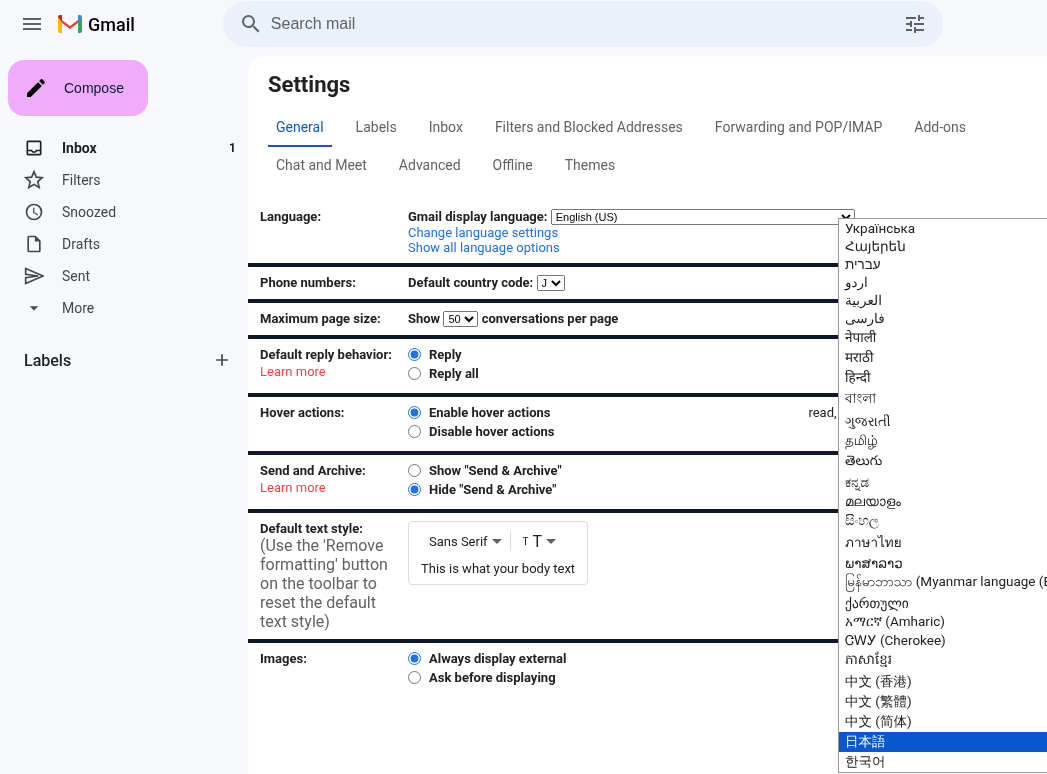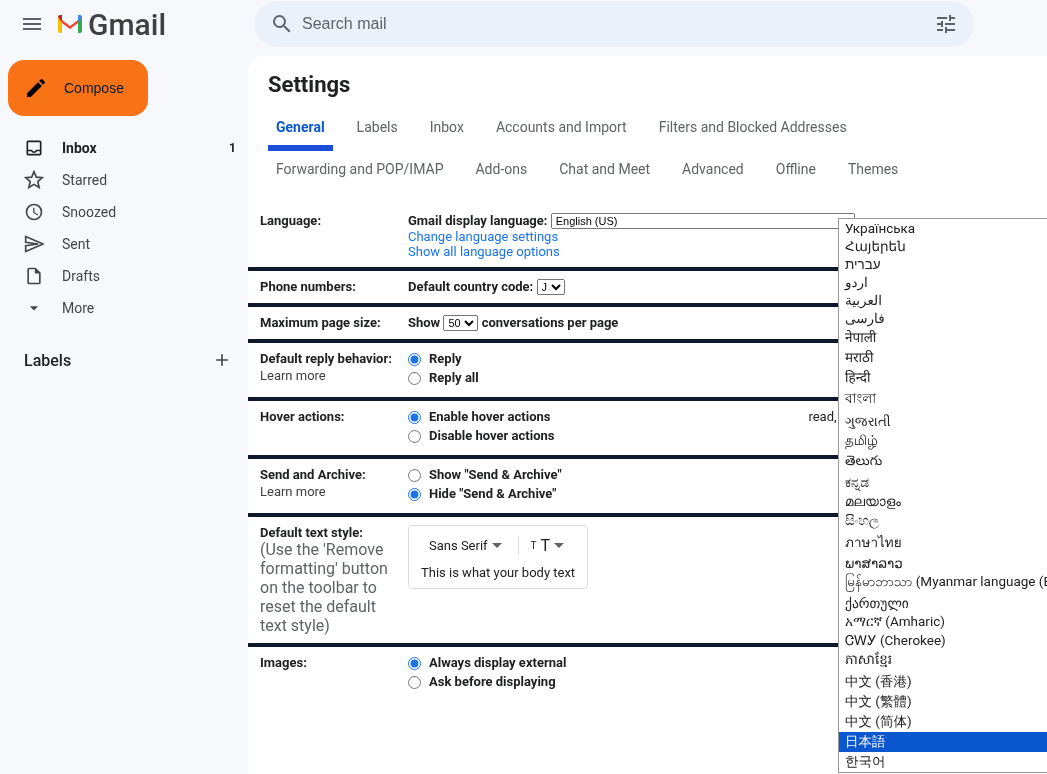--- a/index.html
+++ b/index.html
@@ -1,63 +1,63 @@
 <!DOCTYPE html>
 <html><head>
 <meta charset="utf-8">
 <style>
 * { box-sizing: border-box; margin: 0; padding: 0; }
 body { font-family: 'Google Sans', Roboto, Arial, sans-serif; font-size: 14px; color: #202124; background: #f6f8fc; width: 1047px; height: 774px; overflow: hidden; }
 .header { display: flex; align-items: center; height: 48px; padding: 0 8px; }
 .menu-icon { width: 48px; height: 48px; display: flex; align-items: center; justify-content: center; cursor: pointer; }
 .menu-icon svg { width: 24px; height: 24px; fill: #5f6368; }
 .logo { display: flex; align-items: center; margin-right: 80px; }
-.logo-m { font-size: 30px; font-weight: 500; margin-left: 4px; color: #404040; }
+.logo-m { font-size: 18px; font-weight: 500; margin-left: 4px; color: #000000; }
 .search-bar { flex: 1; max-width: 720px; height: 46px; background: #eaf1fb; border-radius: 24px; display: flex; align-items: center; padding: 12px 8px; margin-left: 8px; }
 .search-icon-wrap { width: 40px; height: 40px; display: flex; align-items: center; justify-content: center; }
 .search-icon-wrap svg { width: 24px; height: 24px; fill: #5f6368; }
 .search-input { flex: 1; border: none; background: transparent; font-size: 16px; outline: none; color: #5f6368; }
 .search-input::placeholder { color: #5f6368; }
 .tune-icon-wrap { width: 40px; height: 40px; display: flex; align-items: center; justify-content: center; cursor: pointer; }
 .tune-icon-wrap svg { width: 24px; height: 24px; fill: #5f6368; }
 .layout { display: flex; height: calc(100% - 48px); }
 .sidebar { width: 248px; padding: 8px 0; }
-.compose-btn { background: #f97316; border: none; border-radius: 16px; height: 56px; padding: 0 24px 0 16px; font-size: 14px; font-weight: 500; color: #001d35; display: flex; align-items: center; gap: 16px; margin: 4px 8px 16px 8px; cursor: pointer; }
+.compose-btn { background: #f0abfc; border: none; border-radius: 16px; height: 56px; padding: 0 24px 0 16px; font-size: 14px; font-weight: 500; color: #001d35; display: flex; align-items: center; gap: 16px; margin: 4px 8px 16px 8px; cursor: pointer; }
 .compose-btn svg { width: 24px; height: 24px; }
 .nav-item { display: flex; align-items: center; height: 32px; padding: 0 12px 0 24px; border-radius: 0 16px 16px 0; cursor: pointer; color: #444746; }
 .nav-item.active { font-weight: 700; color: #202124; }
 .nav-item .nav-icon { width: 20px; margin-right: 18px; display: flex; align-items: center; justify-content: center; }
 .nav-item .nav-icon svg { width: 20px; height: 20px; fill: #444746; }
 .nav-item.active .nav-icon svg { fill: #202124; }
 .nav-item .nav-label { flex: 1; }
 .nav-item .nav-count { font-size: 12px; font-weight: 700; }
 .labels-header { display: flex; align-items: center; justify-content: space-between; padding: 0 16px 0 24px; height: 40px; margin-top: 16px; }
 .labels-header span { font-size: 16px; font-weight: 500; color: #202124; }
 .labels-header svg { width: 20px; height: 20px; fill: #444746; cursor: pointer; }
 .main { flex: 1; background: #fff; border-radius: 16px 0 0 0; margin-top: 8px; overflow: hidden; position: relative; }
 .main-inner { padding: 16px 0 0 0; height: 100%; overflow-y: auto; }
 .page-title { font-size: 22px; padding: 0 20px 12px 20px; }
 .tabs { display: flex; flex-wrap: wrap; padding: 0 20px; border-bottom: none; }
 .tab { padding: 10px 8px; margin-right: 16px; color: #5f6368; font-size: 14px; cursor: pointer; border-bottom: 2px solid transparent; }
-.tab.active { color: #0b57d0; font-weight: 700; border-bottom: 6px solid #1d4ed8; }
+.tab.active { color: #0b57d0; font-weight: 400; border-bottom: 2px solid #1d4ed8; }
 .settings-table { width: 100%; margin-top: 16px; }
 .settings-row { display: flex; border-top: 4px solid #0f172a; padding: 8px 12px; }
 .settings-row:first-child { border-top: none; }
 .settings-label { width: 148px; font-weight: 700; font-size: 13px; padding-right: 8px; }
 .settings-label .sub { font-weight: 400; font-size: 16px; color: #5f6368; display: block; }
-.settings-label a { color: #404040; text-decoration: none; font-weight: 400; display: block; margin-top: 2px; }
+.settings-label a { color: #ef4444; text-decoration: none; font-weight: 400; display: block; margin-top: 2px; }
 .settings-content { flex: 1; font-size: 13px; }
 .settings-content .link { color: #1a73e8; cursor: pointer; }
 .settings-content b { font-weight: 700; }
 .settings-content select { font-size: 11px; }
-.radio-row { display: flex; align-items: flex-end; margin-bottom: 4px; }
+.radio-row { display: flex; align-items: center; margin-bottom: 4px; }
 .radio-row input { margin-right: 8px; accent-color: #1a73e8; }
 .radio-row label { font-weight: 700; }
 .text-style-box { border: 1px solid #dadce0; border-radius: 4px; padding: 8px 12px; display: inline-block; }
-.text-style-toolbar { display: flex; align-items: center; gap: 8px; margin-bottom: 8px; }
+.text-style-toolbar { display: flex; align-items: center; gap: 0; margin-bottom: 8px; }
 .font-btn { display: flex; align-items: center; gap: 4px; padding: 4px 8px; cursor: pointer; }
 .font-btn svg { width: 10px; height: 10px; fill: #5f6368; }
 .size-btn { border-left: 1px solid #dadce0; padding-left: 12px; display: flex; align-items: center; gap: 4px; cursor: pointer; }
 .size-btn svg { width: 10px; height: 10px; fill: #5f6368; }
 .lang-select { width: 304px; }
 .dropdown-overlay { position: absolute; left: 590px; top: 162px; width: 300px; max-height: 560px; background: #fff; border: 1px solid #999; overflow-y: auto; z-index: 100; font-size: 13.5px; }
 .dropdown-item { padding: 1px 6px; cursor: pointer; white-space: nowrap; }
 .dropdown-item.selected { background: #0b57d0; color: #fff; }
 </style>
 </head>
@@ -110,45 +110,45 @@
         </span>
       <span class="nav-label">Inbox</span>
       <span class="nav-count">1</span>
     </div>
     <div class="nav-item">
       <span class="nav-icon">
           <svg viewBox="0 0 24 24">
             <path d="M12 17.27L18.18 21l-1.64-7.03L22 9.24l-7.19-.61L12 2 9.19 8.63 2 9.24l5.46 4.73L5.82 21z" fill="none" stroke="#444746" stroke-width="2"></path>
           </svg>
         </span>
-      <span class="nav-label">Starred</span>
+      <span class="nav-label">Filters</span>
     </div>
     <div class="nav-item">
       <span class="nav-icon">
           <svg viewBox="0 0 24 24">
             <path d="M12 2a10 10 0 100 20 10 10 0 000-20zm0 18a8 8 0 110-16 8 8 0 010 16zm.5-13H11v6l5.25 3.15.75-1.23-4.5-2.67V7z"></path>
           </svg>
         </span>
       <span class="nav-label">Snoozed</span>
     </div>
     <div class="nav-item">
       <span class="nav-icon">
           <svg viewBox="0 0 24 24">
+            <path d="M14 2H6a2 2 0 00-2 2v16a2 2 0 002 2h12a2 2 0 002-2V8l-6-6zm4 18H6V4h7v5h5v11z"></path>
+          </svg>
+        </span>
+      <span class="nav-label">Drafts</span>
+    </div>
+    <div class="nav-item">
+      <span class="nav-icon">
+          <svg viewBox="0 0 24 24">
             <path d="M2.01 21L23 12 2.01 3 2 10l15 2-15 2z" fill="none" stroke="#444746" stroke-width="2"></path>
           </svg>
         </span>
       <span class="nav-label">Sent</span>
-    </div>
-    <div class="nav-item">
-      <span class="nav-icon">
-          <svg viewBox="0 0 24 24">
-            <path d="M14 2H6a2 2 0 00-2 2v16a2 2 0 002 2h12a2 2 0 002-2V8l-6-6zm4 18H6V4h7v5h5v11z"></path>
-          </svg>
-        </span>
-      <span class="nav-label">Drafts</span>
     </div>
     <div class="nav-item">
       <span class="nav-icon">
           <svg viewBox="0 0 24 24">
             <path d="M7 10l5 5 5-5z"></path>
           </svg>
         </span>
       <span class="nav-label">More</span>
     </div>
     <div class="labels-header">
@@ -159,21 +159,20 @@
     </div>
   </div>
 
   <div class="main">
     <div class="main-inner">
       <h1 class="page-title">Settings</h1>
       <div class="tabs">
         <div class="tab active">General</div>
         <div class="tab">Labels</div>
         <div class="tab">Inbox</div>
-        <div class="tab">Accounts and Import</div>
         <div class="tab">Filters and Blocked Addresses</div>
         <div class="tab">Forwarding and POP/IMAP</div>
         <div class="tab">Add-ons</div>
         <div class="tab">Chat and Meet</div>
         <div class="tab">Advanced</div>
         <div class="tab">Offline</div>
         <div class="tab">Themes</div>
       </div>
 
       <div class="settings-table">

